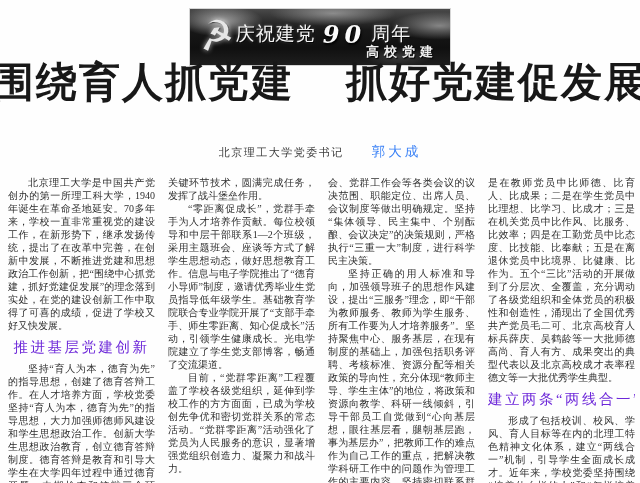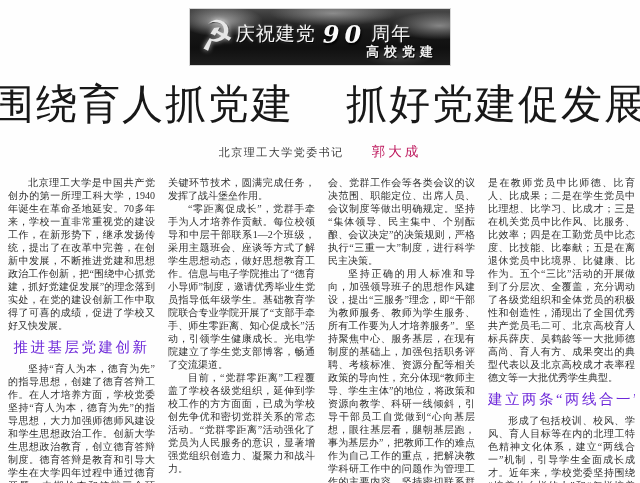--- a/index.html
+++ b/index.html
@@ -37,28 +37,28 @@
     text-shadow:1px 2px 2px #000;
   }
   .banner-sub{
     position:absolute;right:12px;bottom:4px;
     font-size:13px;font-weight:bold;letter-spacing:5px;color:#efefef;
     text-shadow:1px 1px 1px #000;
   }
 
   
   .headline{
-    position:absolute;top:79px;left:0;right:0;
+    position:absolute;top:57px;left:0;right:0;
     display:flex;justify-content:center;gap:52px;
-    font-size:41px;line-height:1.25;font-weight:400;color:#181818;
+    font-size:41px;line-height:1.25;font-weight:700;color:#181818;
     letter-spacing:2px;white-space:nowrap;
   }
   .byline{position:absolute;top:142px;left:0;right:0;text-align:center;color:#3c3c3c;}
   .byline-title{font-size:11px;letter-spacing:1.5px;}
-  .byline-name{font-size:13.5px;letter-spacing:3px;margin-left:24px;color:#be185d;}
+  .byline-name{font-size:13.5px;letter-spacing:3px;margin-left:24px;color:#3b82f6;}
 
   
   .body-cols{
     position:absolute;top:176px;left:8px;right:5px;bottom:0;
     display:flex;gap:13px;overflow:hidden;
   }
   .column{flex:1 1 0;min-width:0;overflow:hidden;}
   .para{
     margin:0;font-size:10px;line-height:13px;color:#2e2e2e;
     text-align:justify;text-justify:inter-character;

